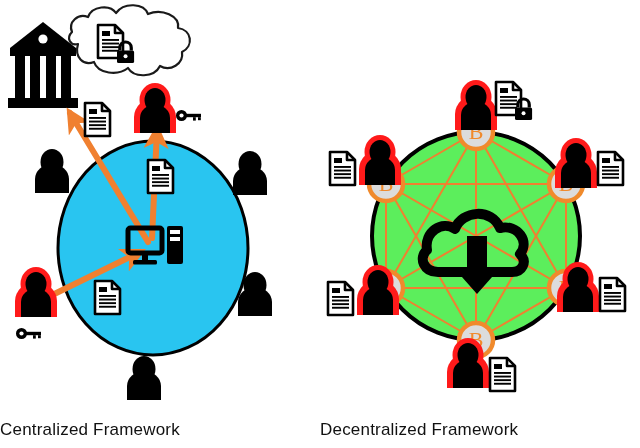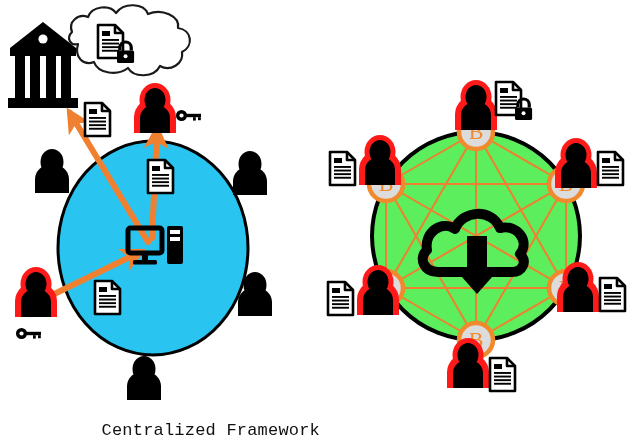--- a/index.html
+++ b/index.html
@@ -3,22 +3,22 @@
 <meta charset="utf-8">
 <style>
   html,body{margin:0;padding:0;background:#ffffff;}
   body{width:640px;height:448px;position:relative;overflow:hidden;
        font-family:"Liberation Serif",serif;}
   .stage{position:absolute;inset:0;}
   .panel{position:absolute;top:0;height:448px;width:320px;}
   #panel-left{left:0;}
   #panel-right{left:320px;}
   svg{display:block;}
-  .caption{position:absolute;bottom:8px;width:100%;text-align:right;
-           font-family:Liberation Mono, monospace;font-size:17px;color:#111;
+  .caption{position:absolute;bottom:8px;width:100%;text-align:left;
+           font-family:Liberation Sans, sans-serif;font-size:17px;color:#111;
            letter-spacing:.2px;}
 </style>
 </head>
 <body>
 
 <div class="stage">
 
   <div class="panel" id="panel-left">
     <svg width="320" height="448" viewBox="0 0 320 448">
       <defs>
@@ -274,15 +274,16 @@
           <use href="#r-doc"></use>
         </g>
 
       <g transform="translate(148,368)">
           <use href="#r-person"></use>
         </g>
       <g transform="translate(170,358)">
           <use href="#r-doc"></use>
         </g>
     </svg>
+    <div class="caption">Decentralized Framework</div>
   </div>
 
 </div>
 
 </body></html>

